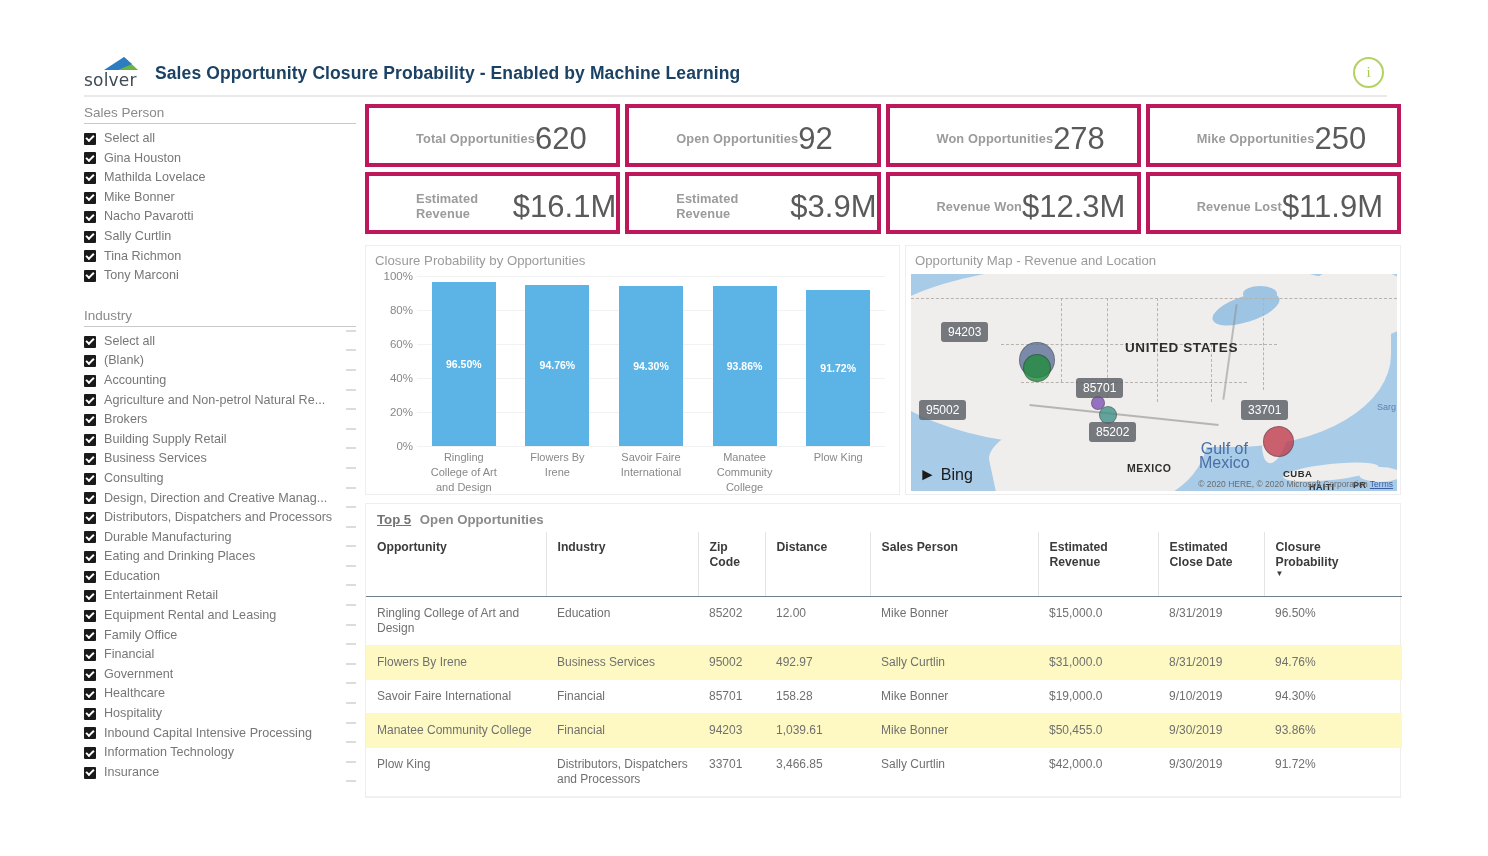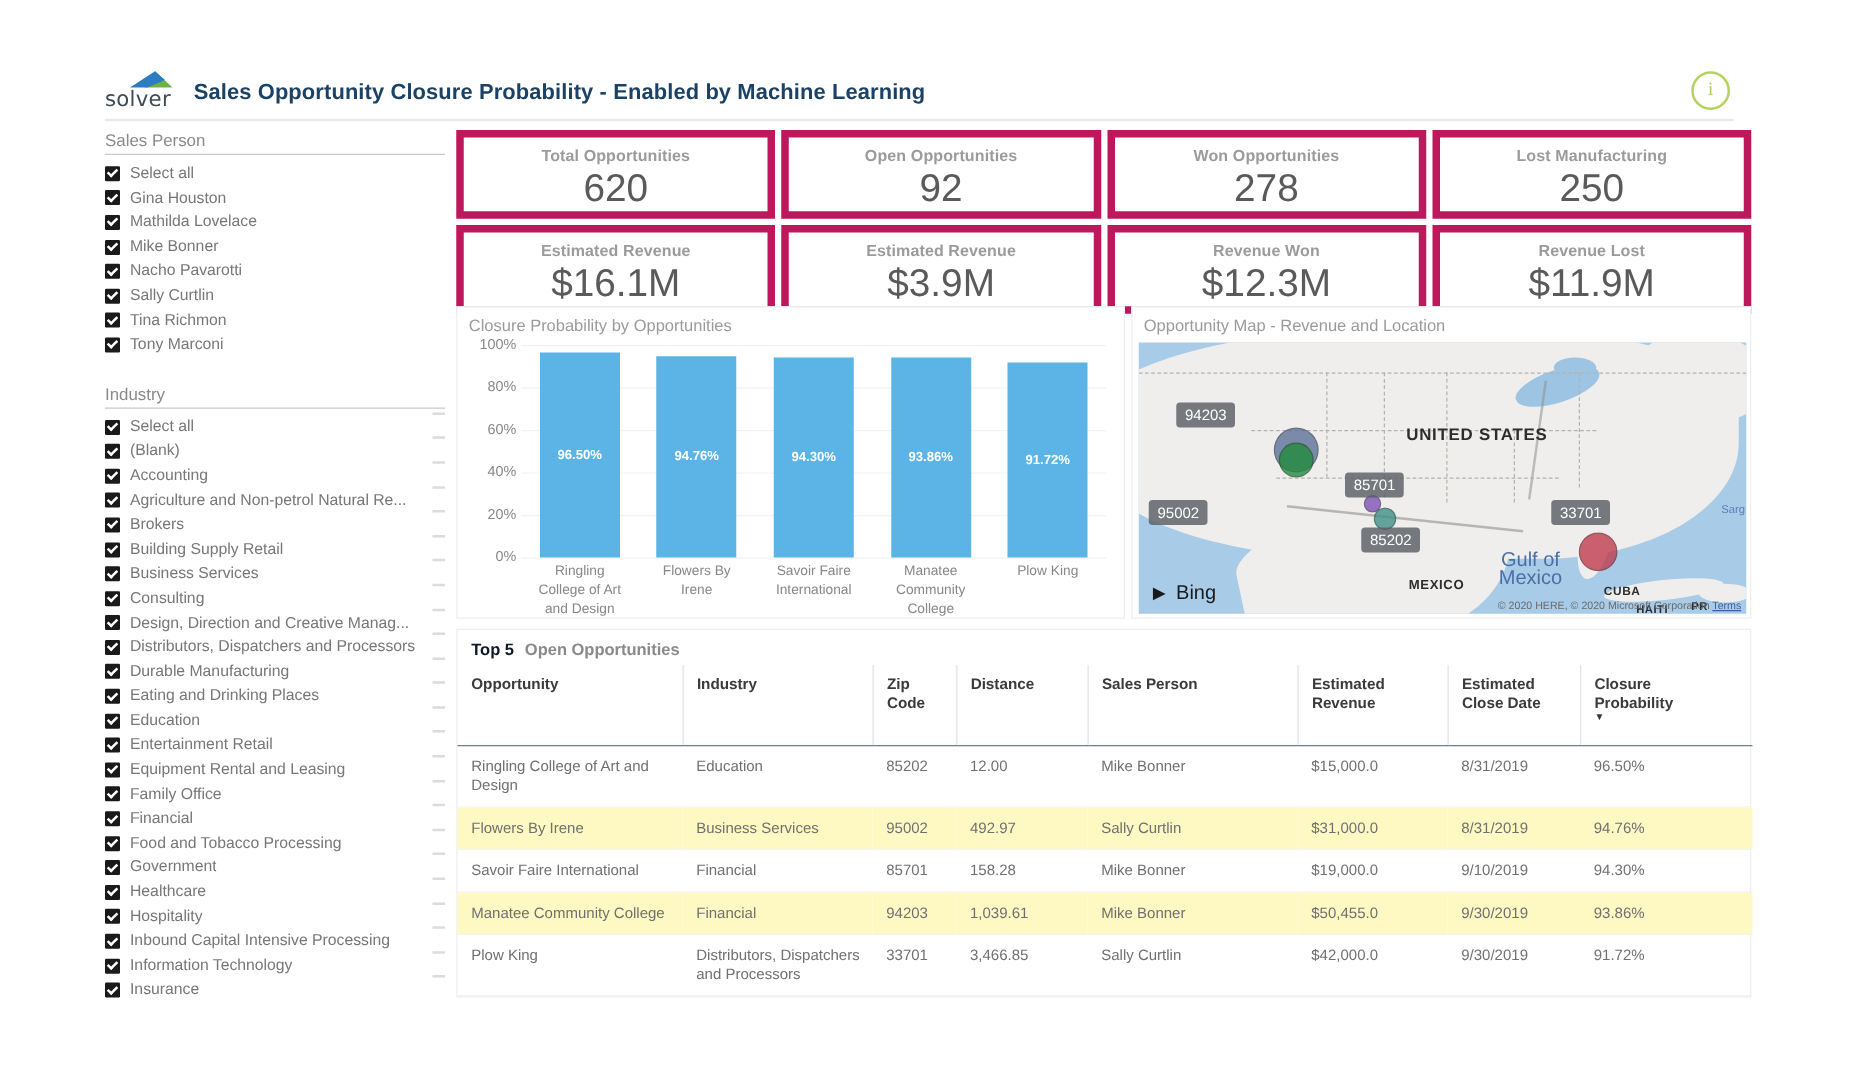--- a/index.html
+++ b/index.html
@@ -68,23 +68,24 @@
   .scroll-ticks { position:absolute; right:0; top:22px; width:10px; }
   .scroll-ticks div { height:2px; background:#dcdcdc; margin-bottom:17.6px; }
 
   
   .kpi-grid {
     position:absolute; left:365px; top:104px; width:1036px; height:130px;
     display:grid; grid-template-columns:repeat(4, 1fr); grid-template-rows:1fr 1fr;
     gap:5px;
   }
   .kpi-card {
-    border:6px solid #be185d; background:#fff;
-    display:flex; flex-direction:column; align-items:center; justify-content:flex-start;
+    border:4px solid #be185d; background:#fff;
+    display:flex; flex-direction:row; align-items:center; justify-content:flex-start;
     padding-top:7px;
+    padding-left:47px;
   }
   .kpi-label { font-size:12.8px; color:#9b9b9b; font-weight:bold; letter-spacing:.1px; }
   .kpi-value {
     font-size:31px; color:#5a5a5a; margin-top:1px; font-weight:normal;
     font-family:"Liberation Sans", sans-serif;
   }
 
   
   .chart-panel {
     position:absolute; left:365px; top:245px; width:535px; height:250px;
@@ -184,21 +185,21 @@
     color:#6b6b6b; white-space:nowrap;
   }
   .attribution a { color:#3b5fa0; }
 
   
   .table-panel {
     position:absolute; left:365px; top:503px; width:1036px; height:295px;
     border:1px solid #eeeeee; background:#fff;
   }
   .table-title { font-size:13.2px; padding:8px 0 0 11px; }
-  .table-title .t5 { color:#0f172a; font-weight:bold; }
+  .table-title .t5 { color:#737373; font-weight:bold;text-decoration:underline; }
   .table-title .rest { color:#8a8a8a; font-weight:bold; margin-left:5px; }
   table { width:100%; border-collapse:collapse; margin-top:5px; table-layout:fixed; }
   th {
     text-align:left; font-size:12.2px; color:#3b3b3b; font-weight:bold;
     vertical-align:top; padding:8px 10px 18px 11px;
     border-bottom:1.5px solid #6e7f8d; border-right:1px solid #e4e4e4;
     line-height:15px;
   }
   th:last-child { border-right:none; }
   td {
@@ -341,24 +342,20 @@
         <div class="filter-row">
           <span class="cb"></span>
           <span class="filter-label">Family Office</span>
         </div>
         <div class="filter-row">
           <span class="cb"></span>
           <span class="filter-label">Financial</span>
         </div>
         <div class="filter-row">
           <span class="cb"></span>
-          <span class="filter-label">Food and Tobacco Processing</span>
-        </div>
-        <div class="filter-row">
-          <span class="cb"></span>
           <span class="filter-label">Government</span>
         </div>
         <div class="filter-row">
           <span class="cb"></span>
           <span class="filter-label">Healthcare</span>
         </div>
         <div class="filter-row">
           <span class="cb"></span>
           <span class="filter-label">Hospitality</span>
         </div>
@@ -412,21 +409,21 @@
     </div>
     <div class="kpi-card">
       <div class="kpi-label">Open Opportunities</div>
       <div class="kpi-value">92</div>
     </div>
     <div class="kpi-card">
       <div class="kpi-label">Won Opportunities</div>
       <div class="kpi-value">278</div>
     </div>
     <div class="kpi-card">
-      <div class="kpi-label">Lost Manufacturing</div>
+      <div class="kpi-label">Mike Opportunities</div>
       <div class="kpi-value">250</div>
     </div>
     <div class="kpi-card">
       <div class="kpi-label">Estimated Revenue</div>
       <div class="kpi-value">$16.1M</div>
     </div>
     <div class="kpi-card">
       <div class="kpi-label">Estimated Revenue</div>
       <div class="kpi-value">$3.9M</div>
     </div>

